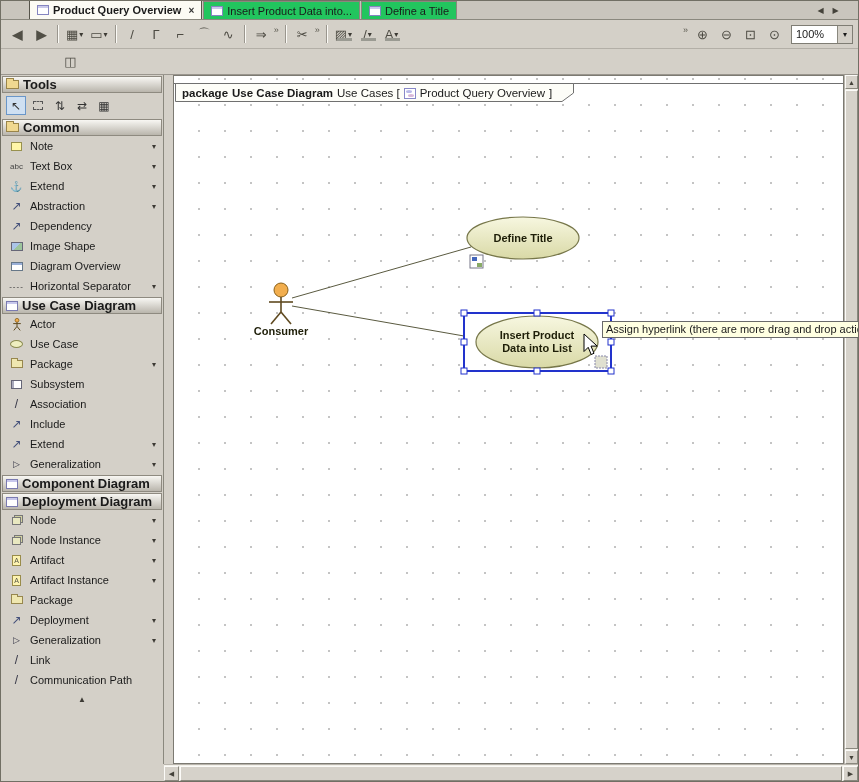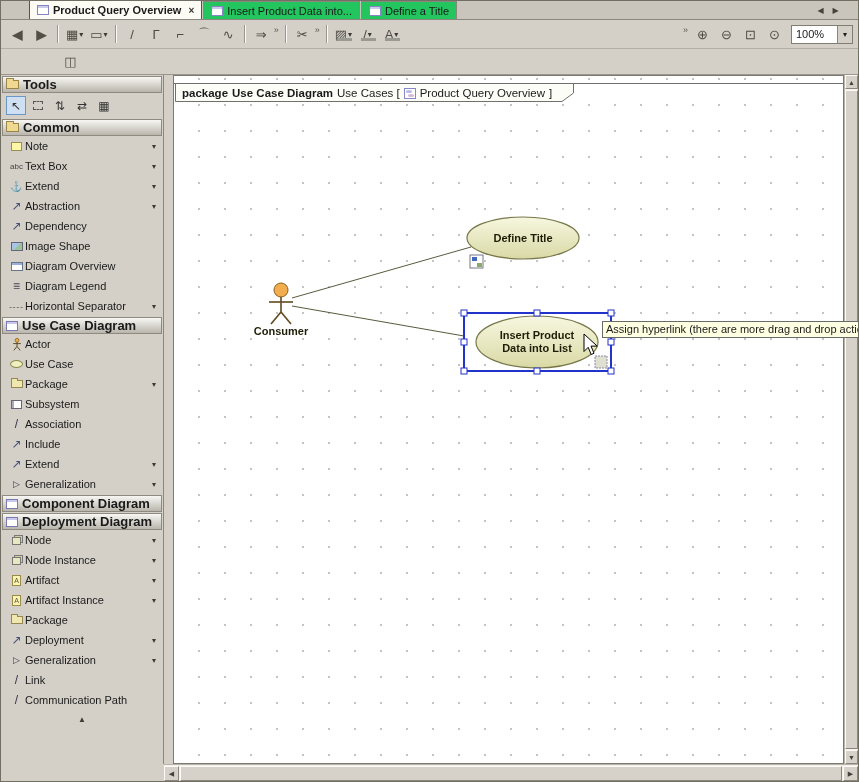--- a/index.html
+++ b/index.html
@@ -58,21 +58,21 @@
   .h-folder { width:13px; height:9px; background:#f0d890; border:1px solid #9a854a; position:relative; }
   .h-folder::before { content:""; position:absolute; left:-1px; top:-3px; width:6px; height:2px;
                       background:#f0d890; border:1px solid #9a854a; border-bottom:none; }
   .h-diagram { width:12px; height:10px; background:#fff; border:1px solid #7a7ab0;
                box-shadow:inset 0 2px 0 #c8c8ec; }
   .ptools { display:flex; gap:2px; padding:3px 5px; }
   .ptool { width:20px; height:19px; display:flex; align-items:center; justify-content:center;
            font-size:12px; color:#333; }
   .ptool.active { background:#cfe0f2; border:1px solid #6a96c8; }
   .mrq { width:10px; height:9px; border:1px dashed #555; }
-  .pal-item { height:20px; display:flex; align-items:center; padding:0 4px 0 7px;justify-content:flex-end; }
+  .pal-item { height:20px; display:flex; align-items:center; gap:5px; padding:0 4px 0 7px;justify-content:flex-end; }
   .pal-icon { width:17px; display:flex; align-items:center; justify-content:center;
               font-size:11px; color:#44507a; flex:0 0 auto; }
   .pal-label { flex:1; white-space:nowrap; overflow:hidden; }
   .pal-caret { width:10px; text-align:center; font-size:8px; color:#3c3a34; }
   .collapse { text-align:center; font-size:8px; color:#3c3a34; padding-top:5px; }
 
   .i-note { width:11px; height:9px; background:#fff6a8; border:1px solid #98914e; }
   .i-abc::before { content:"abc"; font-size:8px; color:#444; }
   .i-anchor::before { content:"⚓"; font-size:10px; color:#444; }
   .i-arrow::before { content:"↗"; font-size:12px; }
@@ -269,24 +269,20 @@
         </span>
       <span class="pal-label">Image Shape</span>
     </div>
     <div class="pal-item">
       <span class="pal-icon">
           <span class="i-ovw"></span>
         </span>
       <span class="pal-label">Diagram Overview</span>
     </div>
     <div class="pal-item">
-      <span class="pal-icon i-legend"></span>
-      <span class="pal-label">Diagram Legend</span>
-    </div>
-    <div class="pal-item">
       <span class="pal-icon i-sep"></span>
       <span class="pal-label">Horizontal Separator</span>
       <span class="pal-caret">▾</span>
     </div>
 
     <div class="pal-header">
       <span class="h-diagram"></span>
       <span>Use Case Diagram</span>
     </div>
     <div class="pal-item">

